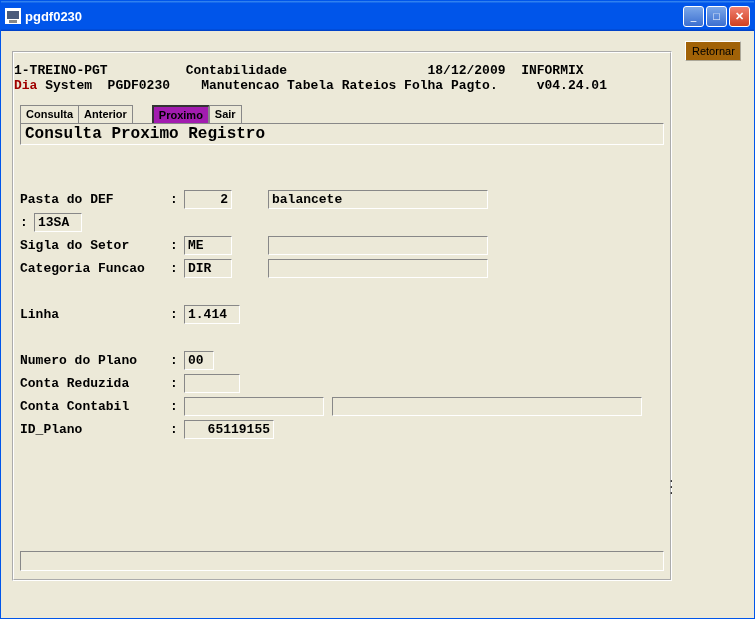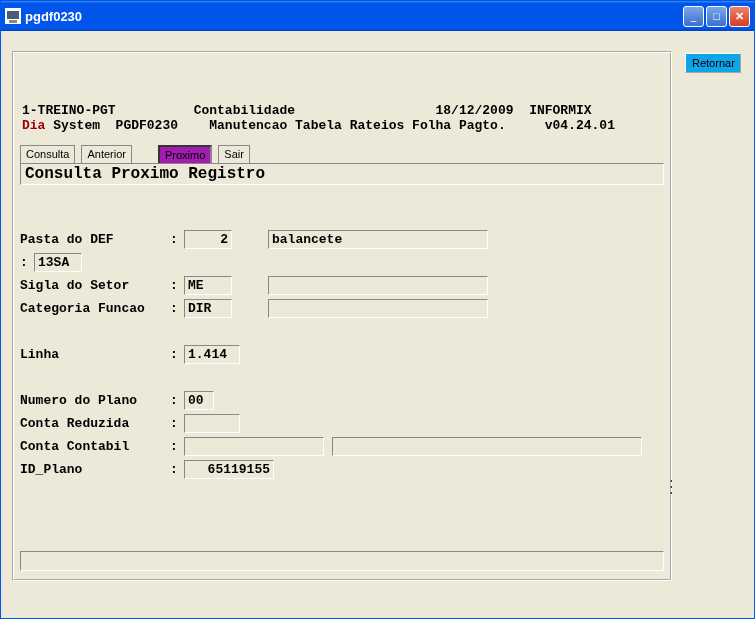--- a/index.html
+++ b/index.html
@@ -73,54 +73,53 @@
   top: 30px; left: 3px; right: 3px; bottom: 3px;
   background: #ece9d8;
 }
 .right-panel {
   position: absolute;
   top: 10px;
   right: 6px;
   width: 60px;
 }
 .retornar-btn {
-  background: #0ea5e9;
+  background: #a16207;
   border: 1px solid #aca899;
   border-top-color: #fff;
   border-left-color: #fff;
   padding: 3px 6px;
   font-size: 11px;
   cursor: pointer;
   width: 56px;
   text-align: center;
-  margin-top: 12px;
 }
 .main-frame {
   position: absolute;
   top: 20px;
   left: 8px;
   width: 660px;
   height: 530px;
   border: 2px groove #fff;
   padding: 0;
 }
 .header-block {
   font-family: "Courier New", monospace;
   font-size: 13px;
   font-weight: bold;
-  padding: 10px 8px 4px 8px;
+  padding: 10px 8px 4px 0;
   white-space: pre;
   color: #000;
-  margin-top: 40px;
 }
 .header-block .red { color: #a00000; }
 .tabs-row {
   display: flex;
   padding: 8px 6px 0 6px;
-  gap: 7px;
+  gap: 0;
+  font-weight: bold;
 }
 .tab {
   background: #ece9d8;
   border: 1px solid #888;
   border-bottom: none;
   padding: 2px 5px;
   font-size: 11px;
   cursor: pointer;
   margin-right: -1px;
   position: relative;

